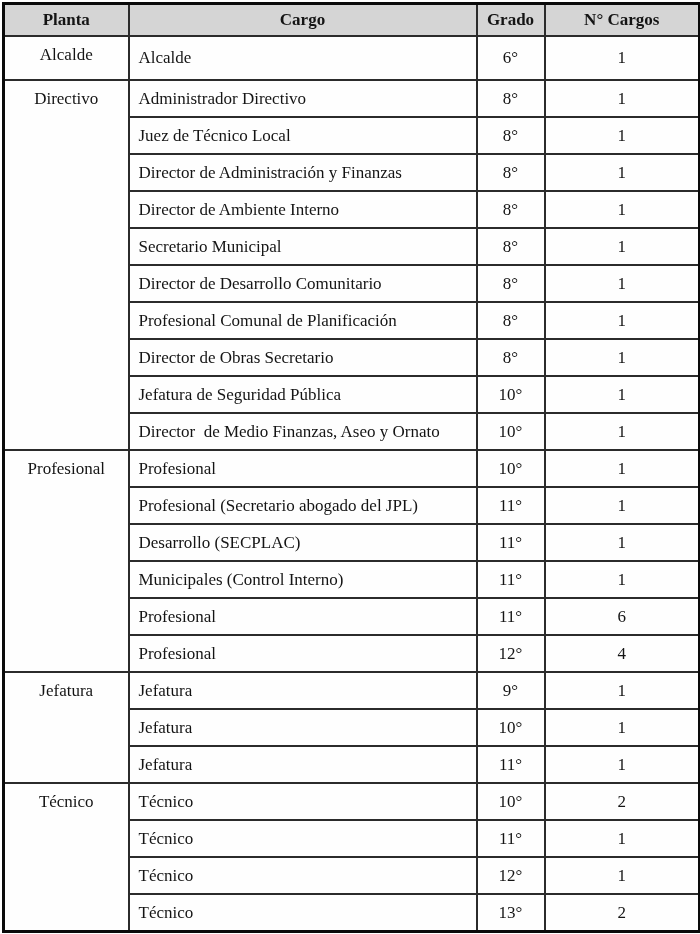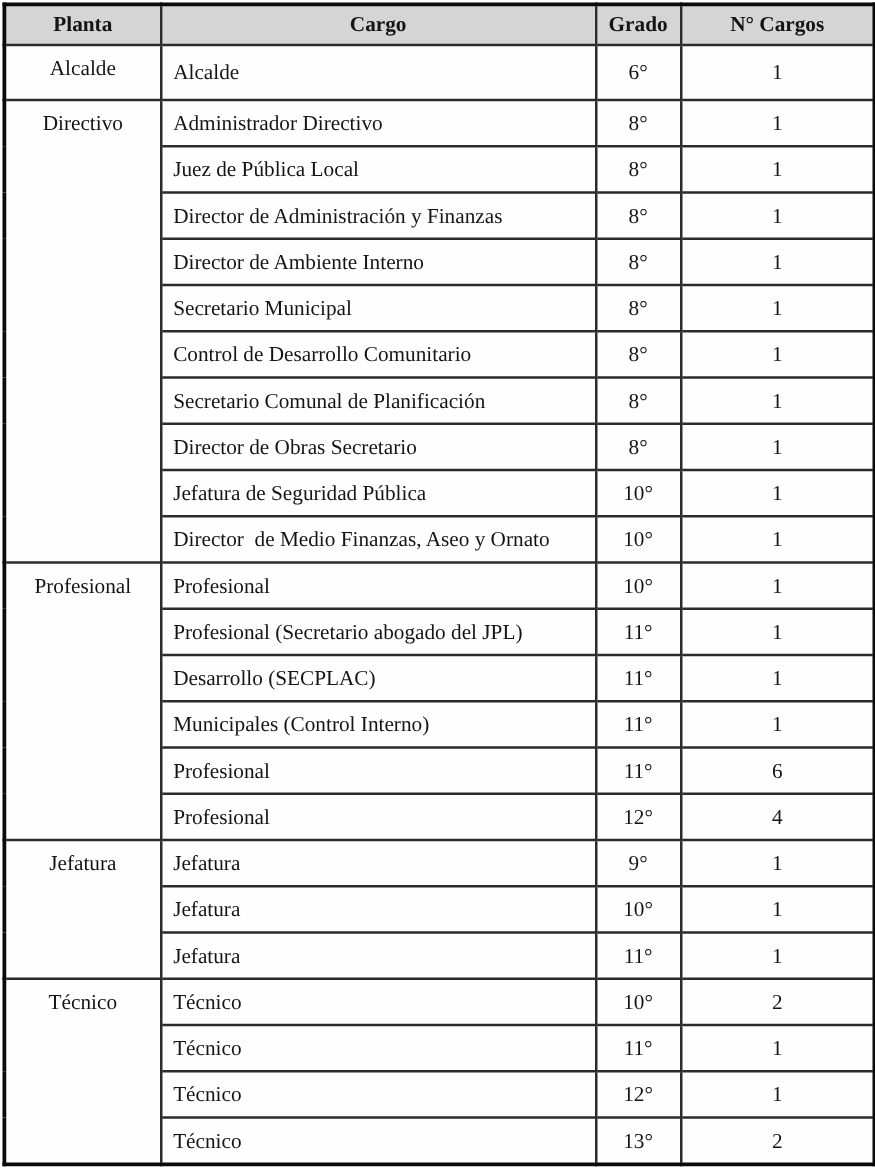--- a/index.html
+++ b/index.html
@@ -83,46 +83,46 @@
           <td class="grado-cell">6°</td>
           <td class="ncargos-cell">1</td>
         </tr>
         <tr>
           <td class="planta-cell" rowspan="10">Directivo</td>
           <td class="cargo-cell">Administrador Directivo</td>
           <td class="grado-cell">8°</td>
           <td class="ncargos-cell">1</td>
         </tr>
         <tr>
-          <td class="cargo-cell">Juez de Pública Local</td>
+          <td class="cargo-cell">Juez de Técnico Local</td>
           <td class="grado-cell">8°</td>
           <td class="ncargos-cell">1</td>
         </tr>
         <tr>
           <td class="cargo-cell">Director de Administración y Finanzas</td>
           <td class="grado-cell">8°</td>
           <td class="ncargos-cell">1</td>
         </tr>
         <tr>
           <td class="cargo-cell">Director de Ambiente Interno</td>
           <td class="grado-cell">8°</td>
           <td class="ncargos-cell">1</td>
         </tr>
         <tr>
           <td class="cargo-cell">Secretario Municipal</td>
           <td class="grado-cell">8°</td>
           <td class="ncargos-cell">1</td>
         </tr>
         <tr>
-          <td class="cargo-cell">Control de Desarrollo Comunitario</td>
-          <td class="grado-cell">8°</td>
-          <td class="ncargos-cell">1</td>
-        </tr>
-        <tr>
-          <td class="cargo-cell">Secretario Comunal de Planificación</td>
+          <td class="cargo-cell">Director de Desarrollo Comunitario</td>
+          <td class="grado-cell">8°</td>
+          <td class="ncargos-cell">1</td>
+        </tr>
+        <tr>
+          <td class="cargo-cell">Profesional Comunal de Planificación</td>
           <td class="grado-cell">8°</td>
           <td class="ncargos-cell">1</td>
         </tr>
         <tr>
           <td class="cargo-cell">Director de Obras Secretario</td>
           <td class="grado-cell">8°</td>
           <td class="ncargos-cell">1</td>
         </tr>
         <tr>
           <td class="cargo-cell">Jefatura de Seguridad Pública</td>

